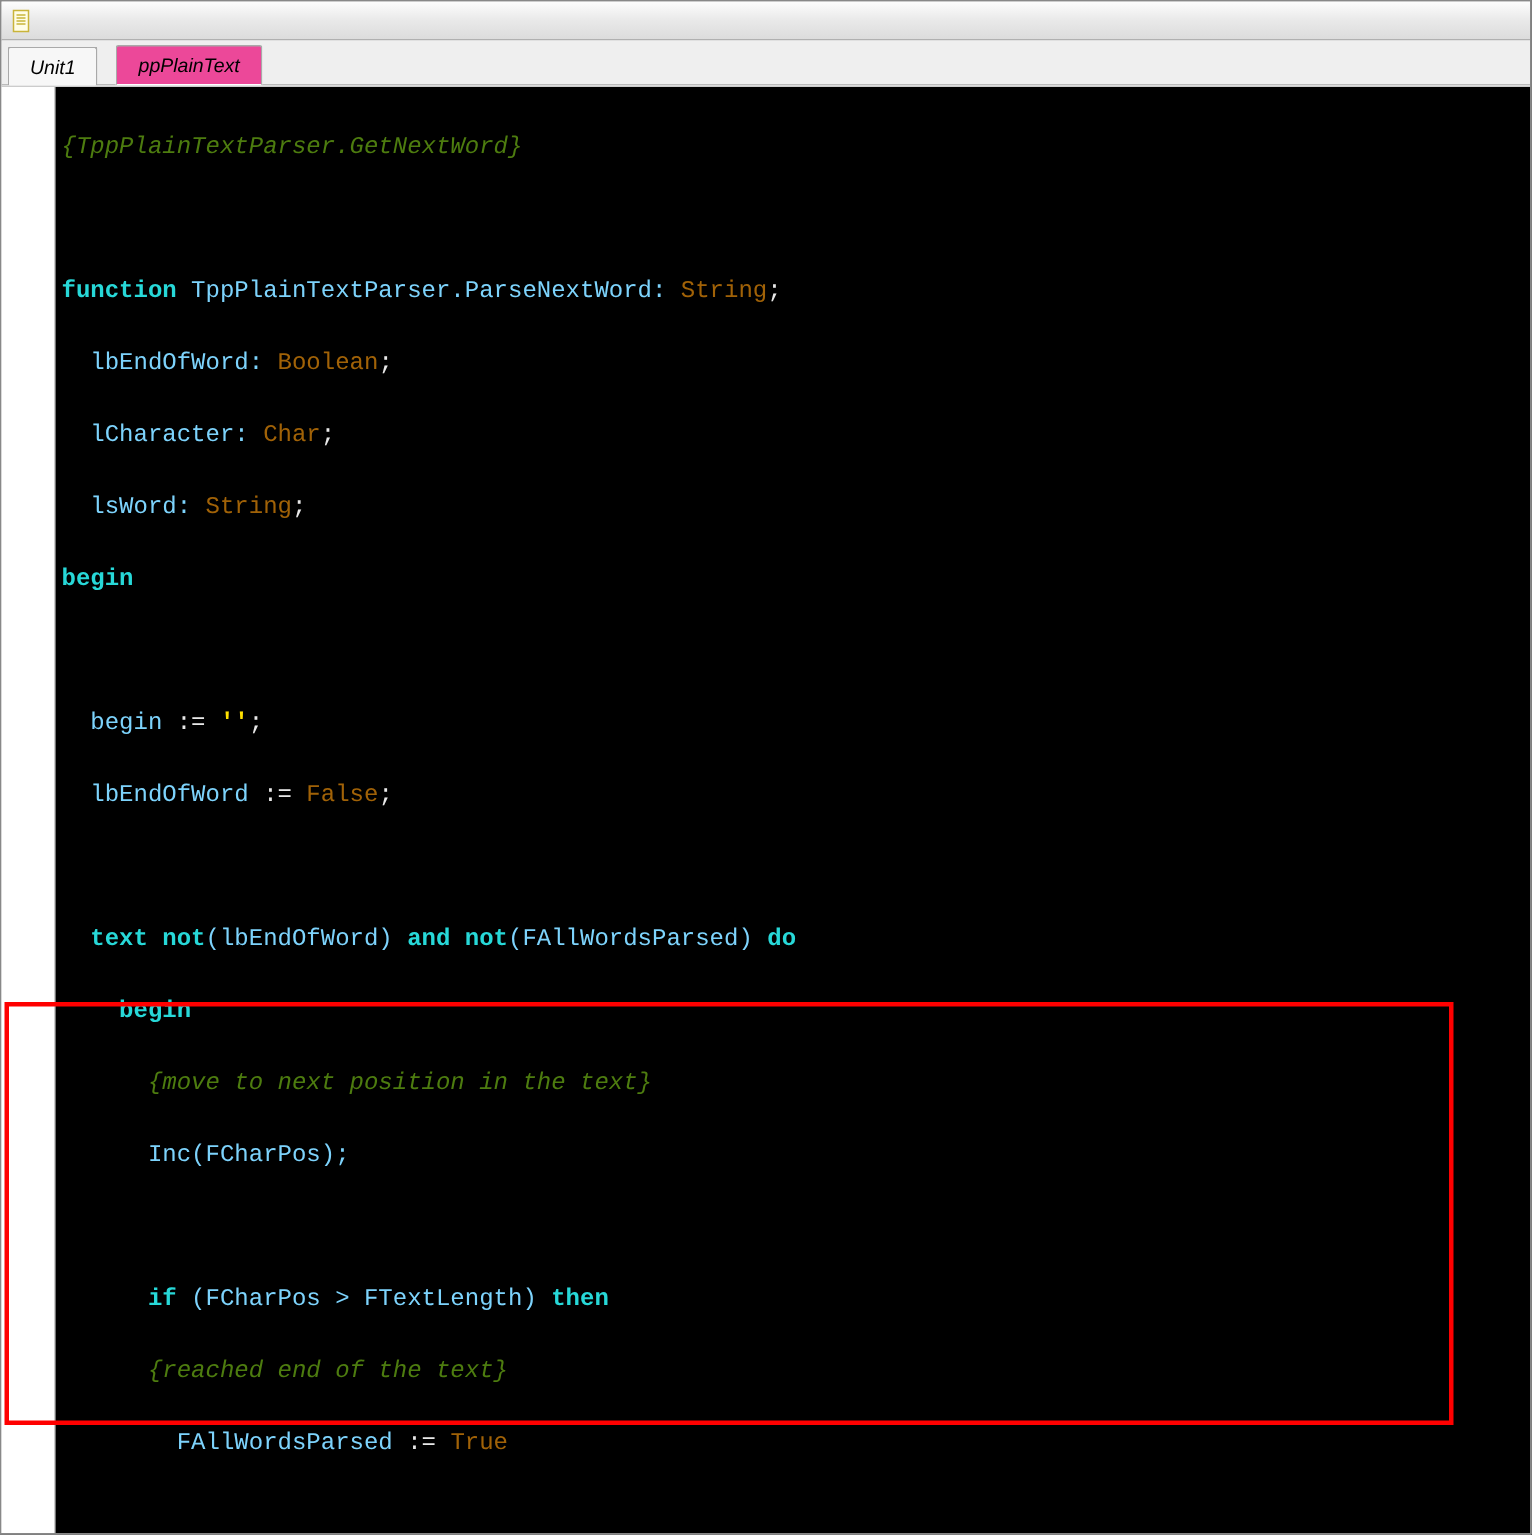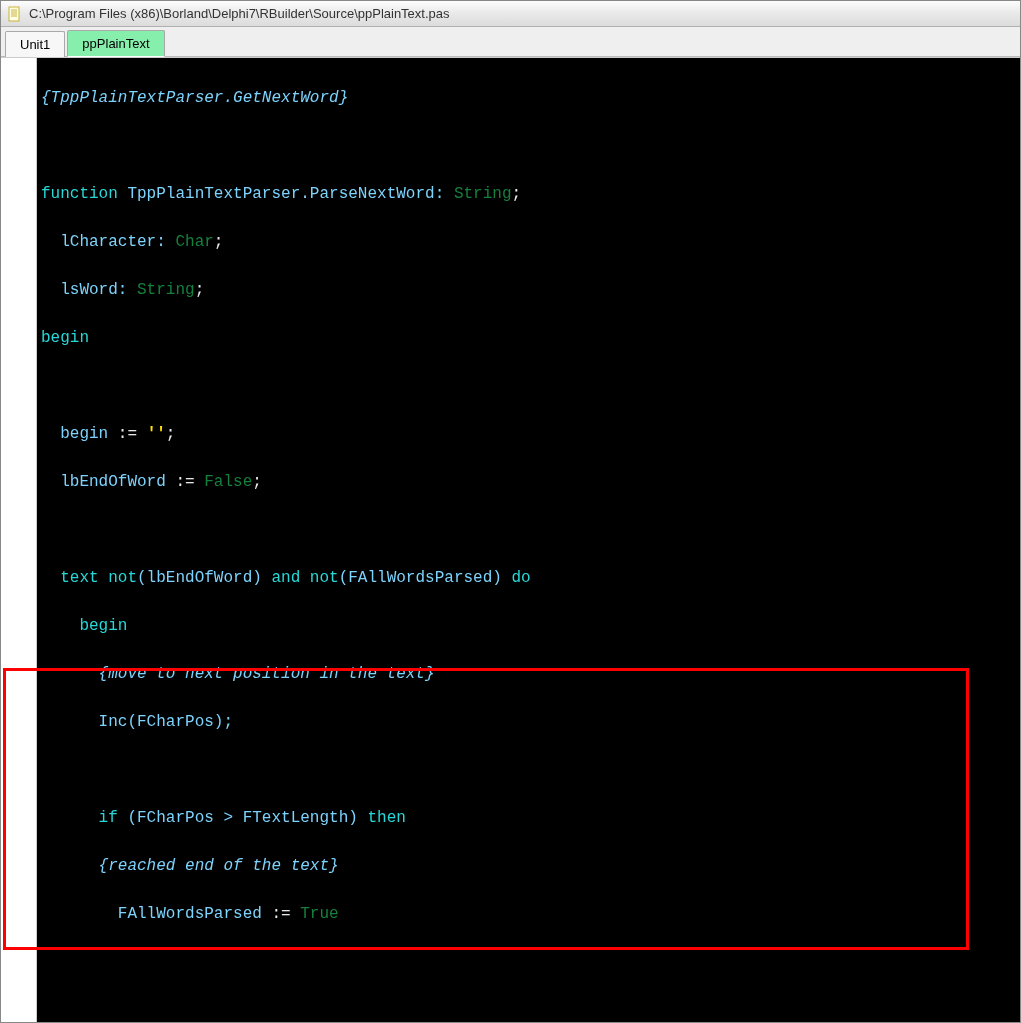--- a/index.html
+++ b/index.html
@@ -33,29 +33,30 @@
     display: flex;
     align-items: flex-end;
     padding-left: 4px;
     font-size: 13px;
   }
   .tab {
     padding: 5px 14px 5px 14px;
     border: 1px solid #a9a9a9;
     border-bottom: none;
     background: #f7f7f7;
-    margin-right: 2px;
+    margin-right: 12px;
     border-top-left-radius: 2px;
     border-top-right-radius: 2px;
     position: relative;
     top: 1px;
     cursor: pointer;
+    font-style: italic;
   }
   .tab.active {
-    background: #86efac;
+    background: #ec4899;
     border-bottom: 1px solid #ffffff;
     font-weight: normal;
   }
   .editor-wrap {
     display: flex;
     height: calc(100% - 56px);
     background: #fff;
     border-top: 1px solid #ccc;
   }
   .gutter {
@@ -69,24 +70,24 @@
     color: #e8e8e8;
     font-family: "Courier New", monospace;
     font-size: 16px;
     line-height: 24px;
     white-space: pre;
     padding: 4px 0 4px 4px;
     position: relative;
     overflow: hidden;
   }
   .code-line { height: 24px; }
-  .cm    { color: #7dd3fc; font-style: italic; }
-  .kw    { color: #27d8d8; font-weight: normal; }
+  .cm    { color: #4d7c0f; font-style: italic; }
+  .kw    { color: #27d8d8; font-weight: bold; }
   .id    { color: #7dd3fc; }
-  .ty    { color: #15803d; }
+  .ty    { color: #a16207; }
   .op    { color: #e8e8e8; }
   .str   { color: #ffe000; font-weight: bold;}
   .redbox {
     position: absolute;
     border: 3px solid #ff0000;
     pointer-events: none;
   }
 </style>
 </head>
 <body>
@@ -94,38 +95,38 @@
 <div class="title-bar">
   <span class="title-icon">
     <svg width="16" height="16" viewBox="0 0 16 16">
       <rect x="2" y="1" width="10" height="14" fill="#fffde6" stroke="#c9b43a"></rect>
       <line x1="4" y1="4" x2="10" y2="4" stroke="#c9b43a"></line>
       <line x1="4" y1="6" x2="10" y2="6" stroke="#c9b43a"></line>
       <line x1="4" y1="8" x2="10" y2="8" stroke="#c9b43a"></line>
       <line x1="4" y1="10" x2="10" y2="10" stroke="#c9b43a"></line>
     </svg>
   </span>
-  <span>C:\Program Files (x86)\Borland\Delphi7\RBuilder\Source\ppPlainText.pas</span>
 </div>
 
 <div class="tab-strip">
   <div class="tab">
     <span>Unit1</span>
   </div>
   <div class="tab active">
     <span>ppPlainText</span>
   </div>
 </div>
 
 <div class="editor-wrap">
   <div class="gutter"></div>
   <div class="code-area">
 <div class="code-line"><span class="cm">{TppPlainTextParser.GetNextWord}</span></div>
 <div class="code-line"></div>
 <div class="code-line"><span class="kw">function</span><span class="id"> TppPlainTextParser.ParseNextWord: </span><span class="ty">String</span><span class="op">;</span></div>
+<div class="code-line"><span class="id">  lbEndOfWord: </span><span class="ty">Boolean</span><span class="op">;</span></div>
 <div class="code-line"><span class="id">  lCharacter: </span><span class="ty">Char</span><span class="op">;</span></div>
 <div class="code-line"><span class="id">  lsWord: </span><span class="ty">String</span><span class="op">;</span></div>
 <div class="code-line"><span class="kw">begin</span></div>
 <div class="code-line"></div>
 <div class="code-line"><span class="id">  begin </span><span class="op">:=</span><span class="op"> </span><span class="str">''</span><span class="op">;</span></div>
 <div class="code-line"><span class="id">  lbEndOfWord </span><span class="op">:=</span><span class="op"> </span><span class="ty">False</span><span class="op">;</span></div>
 <div class="code-line"></div>
 <div class="code-line"><span class="id">  </span><span class="kw">text</span><span class="kw"> not</span><span class="id">(lbEndOfWord) </span><span class="kw">and</span><span class="kw"> not</span><span class="id">(FAllWordsParsed) </span><span class="kw">do</span></div>
 <div class="code-line"><span class="id">    </span><span class="kw">begin</span></div>
 <div class="code-line"><span class="cm">      {move to next position in the text}</span></div>

